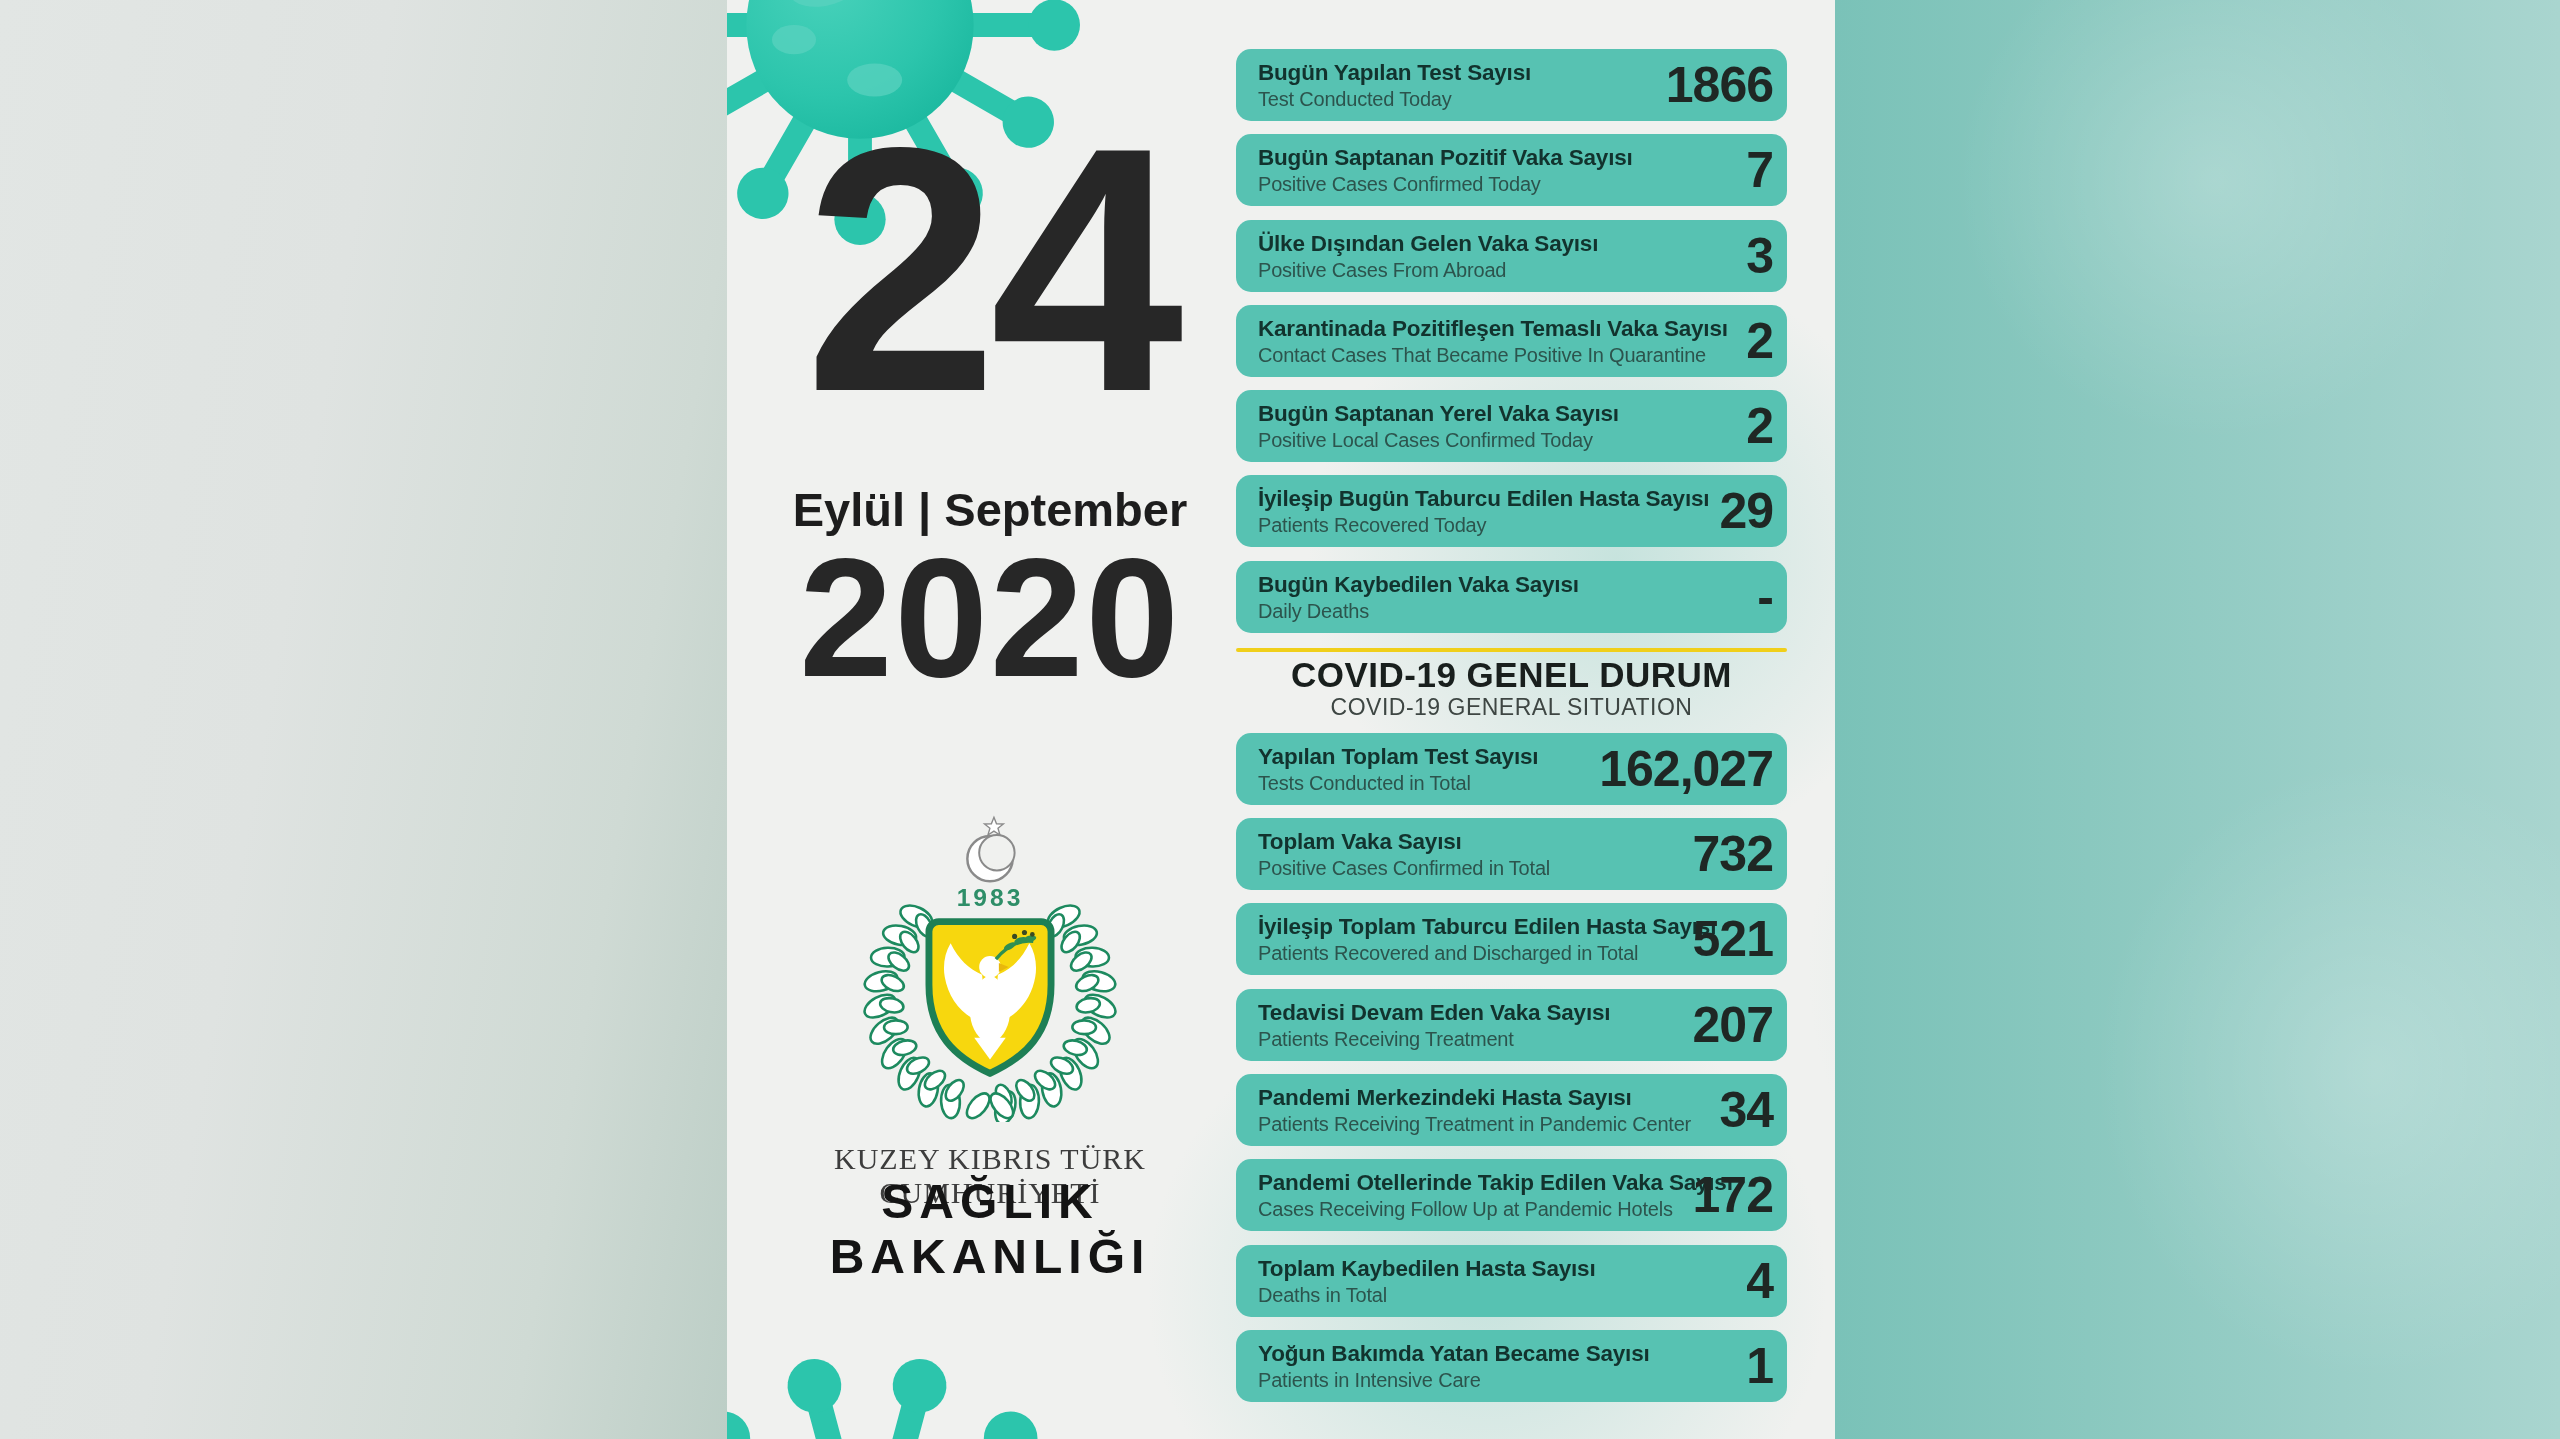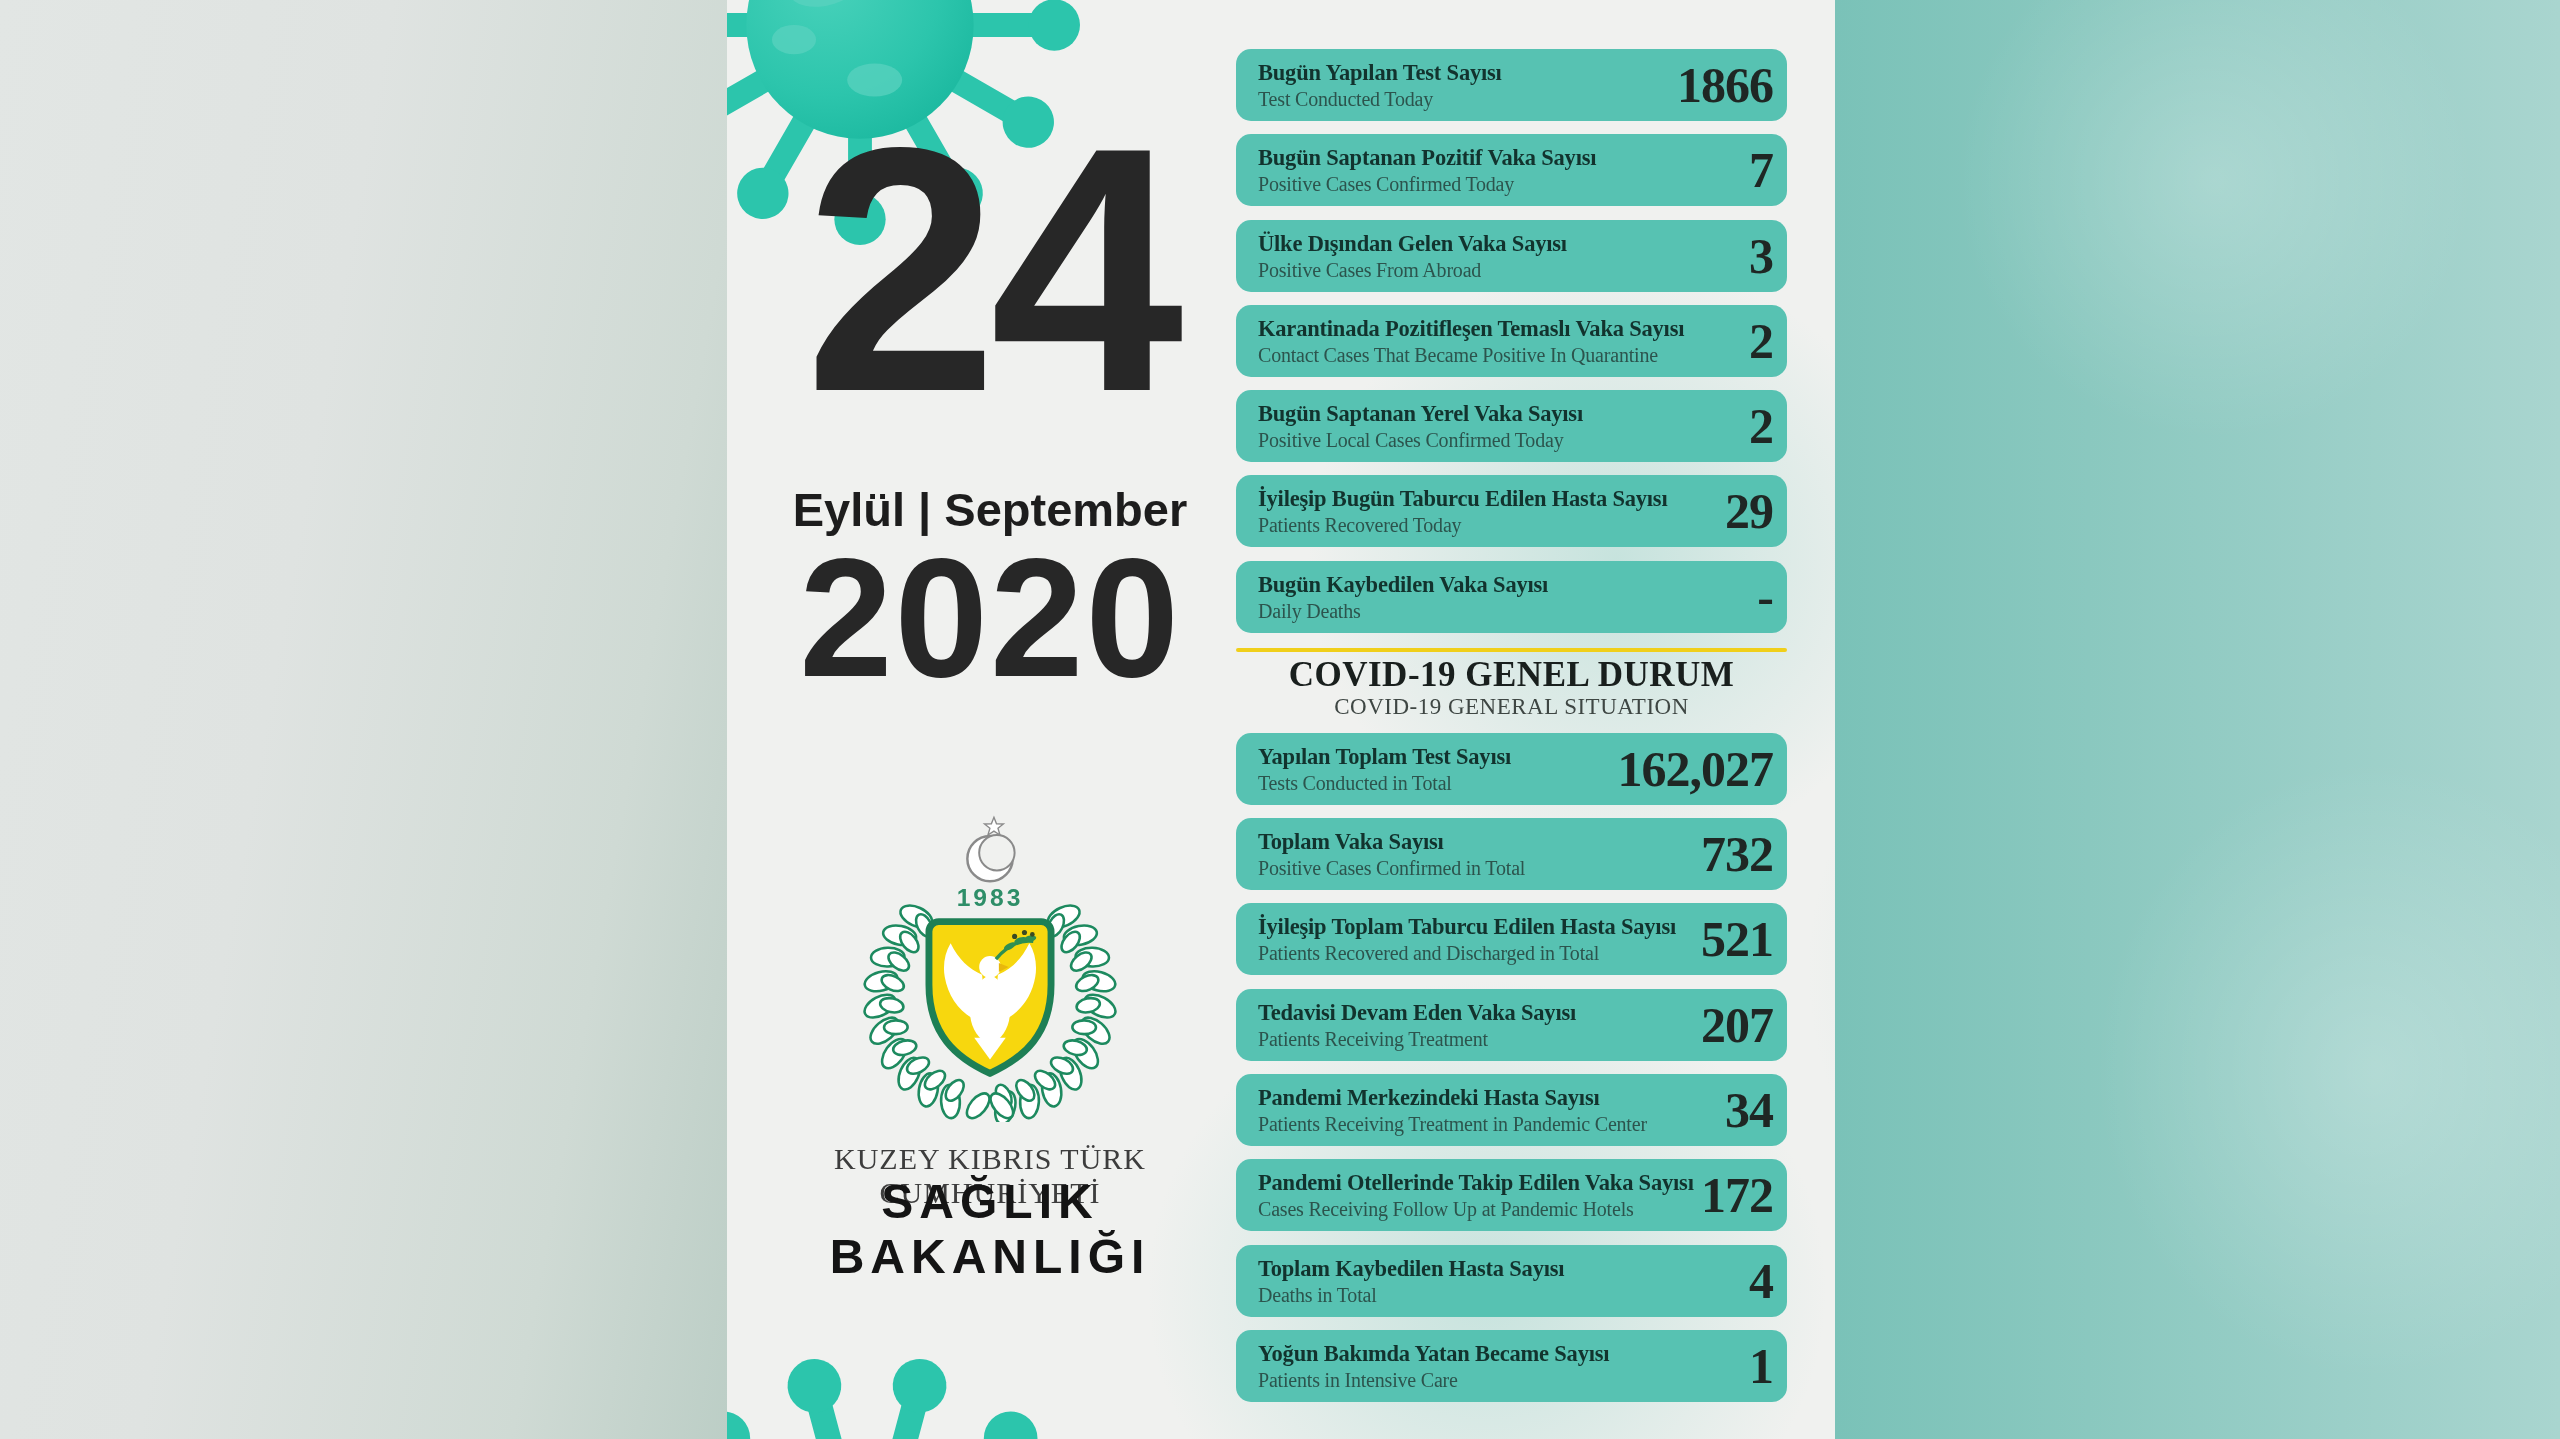--- a/index.html
+++ b/index.html
@@ -62,21 +62,21 @@
   .ministry-line1{
     position:absolute; left:-20px; width:540px; top:1106px;
     font-family:"Liberation Serif","DejaVu Serif",serif;
     font-size:30px; letter-spacing:1px; color:#3d3d3d; font-weight:500;
   }
   .ministry-line2{
     position:absolute; left:-20px; width:540px; top:1138px;
     font-size:48px; font-weight:bold; letter-spacing:6px; color:#141414;
   }
   
-  .stats{position:absolute; left:509px; top:0; width:551px; height:100%;font-family:Liberation Serif, serif;}
+  .stats{position:absolute; left:509px; top:0; width:551px; height:100%;}
   .stat-row{
     position:absolute; left:0; width:551px; height:72px;
     background:var(--row-bg); border-radius:15px;
     display:flex; align-items:center; padding:0 14px 0 22px;
   }
   .stat-labels{flex:1 1 auto; min-width:0; display:flex; flex-direction:column; justify-content:center; gap:2px;}
   .stat-title{
     font-size:22.5px; font-weight:bold; color:var(--title-color);
     white-space:nowrap; letter-spacing:-0.2px;
   }

